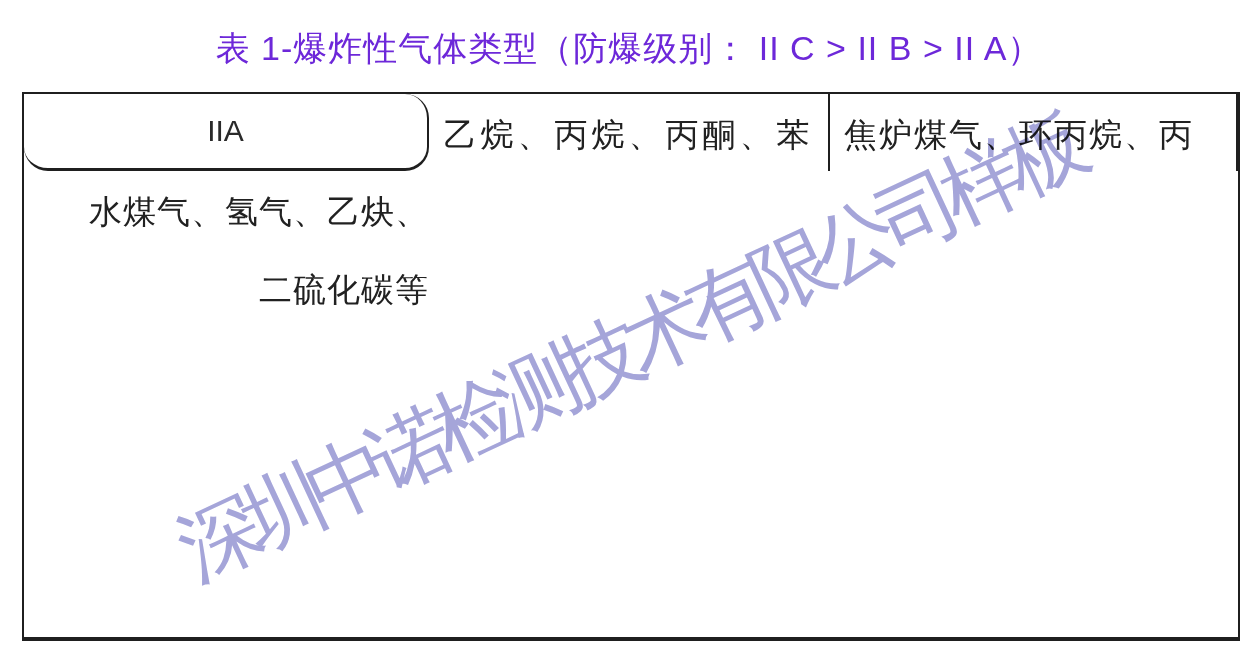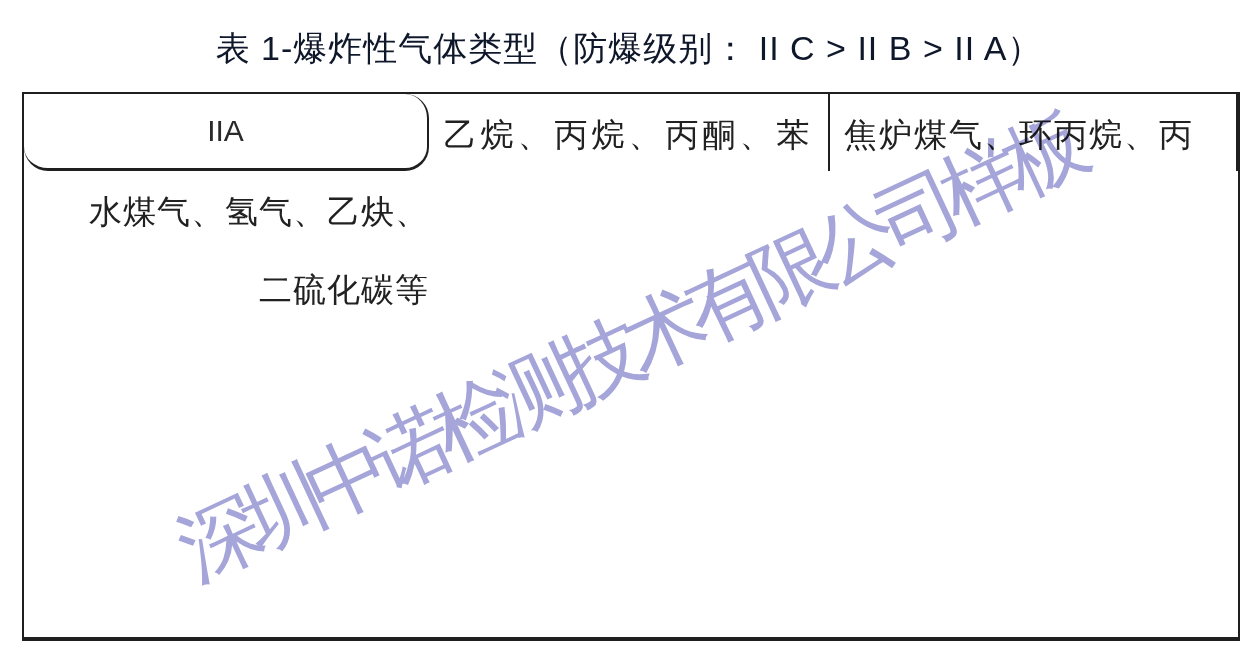--- a/index.html
+++ b/index.html
@@ -13,21 +13,21 @@
     color: #212121;
   }
   #doc-title {
     position: absolute;
     top: 26px;
     left: 0;
     width: 100%;
     text-align: center;
     font-size: 34px;
     letter-spacing: 1px;
-    color: #0f172a;
+    color: #6d28d9;
     white-space: pre;
   }
   #gas-table {
     position: absolute;
     left: 22px;
     top: 92px;
     width: 1214px;
     height: 543px;
     border: 2px solid #1f1f1f;
     border-bottom-width: 4px;

